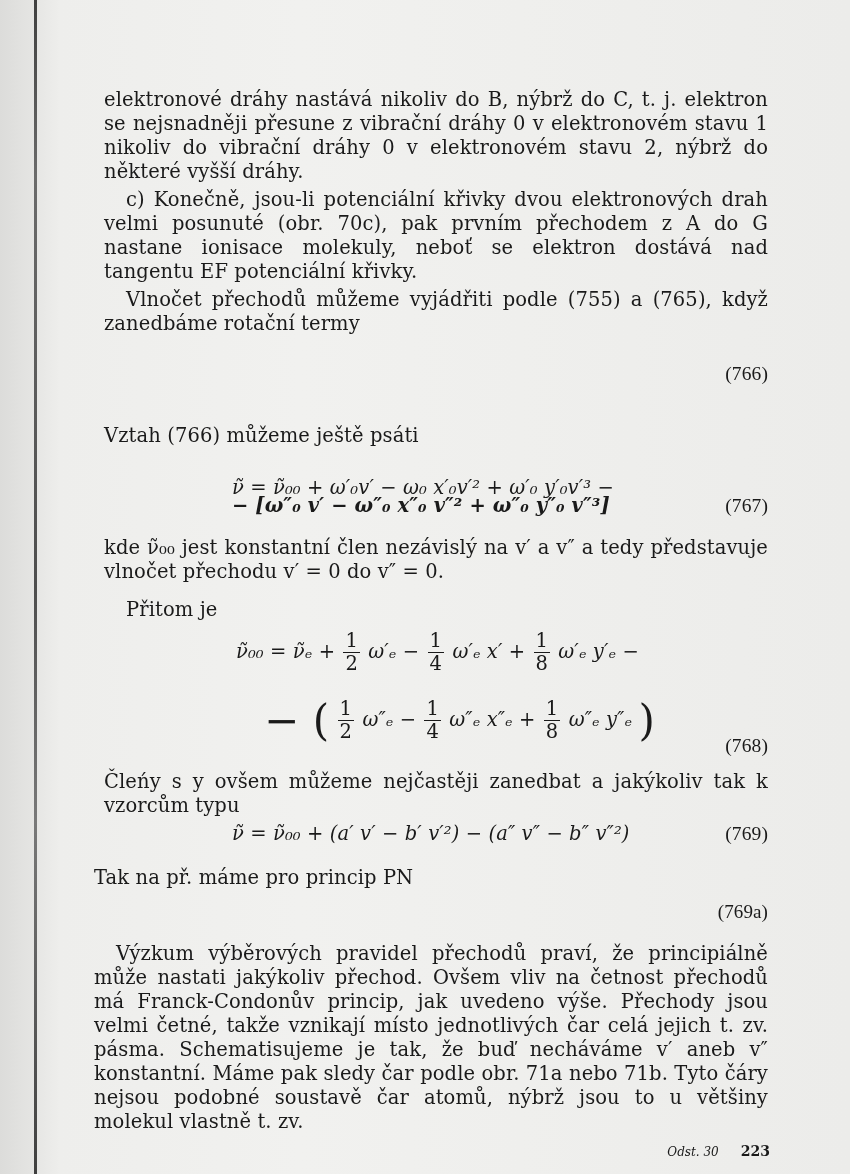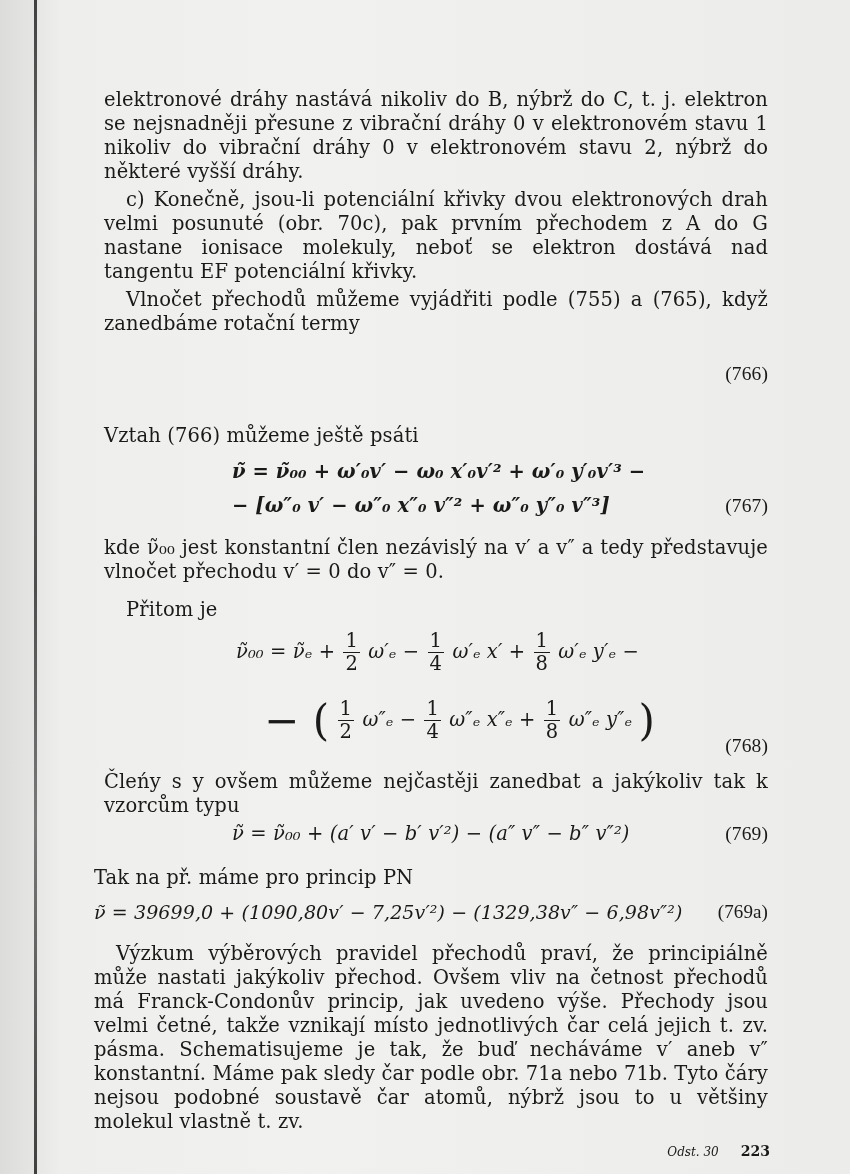--- a/index.html
+++ b/index.html
@@ -64,21 +64,21 @@
   <div class="eq" style="top:28px;">
     <span class="num" style="top:-10px;">(766)</span>
   </div>
 </div>
 
 <div class="col" style="top:424px;">
   <p class="p">Vztah (766) můžeme ještě psáti</p>
 </div>
 
 <div class="col" style="top:460px; height:66px;">
-  <div class="eq" style="top:0;font-weight:bold;">
+  <div class="eq" style="top:16px;">
     <span class="eqtext" style="left:128px;">ν̃ = ν̃₀₀ + ω′₀v′ − ω₀ x′₀v′² + ω′₀ y′₀v′³ −</span>
   </div>
   <div class="eq" style="top:34px;">
     <span class="eqtext" style="left:128px;font-weight:bold;">− [ω″₀ v′ − ω″₀ x″₀ v″² + ω″₀ y″₀ v″³]</span>
     <span class="num">(767)</span>
   </div>
 </div>
 
 <div class="col" style="top:536px;">
   <p class="p">kde ν̃₀₀ jest konstantní člen nezávislý na v′ a v″ a tedy představuje vlnočet přechodu v′ = 0 do v″ = 0.</p>
@@ -123,21 +123,20 @@
     <span class="num">(769)</span>
   </div>
 </div>
 
 <div class="col" style="top:866px; left:94px;">
   <p class="p">Tak na př. máme pro princip PN</p>
 </div>
 
 <div class="col" style="top:900px; left:94px; width:674px; height:30px;">
   <div class="eq" style="top:0; width:674px; font-size:19px;">
-    <span class="eqtext" style="left:0;">ν̃ = 39699,0 + (1090,80v′ − 7,25v′²) − (1329,38v″ − 6,98v″²)</span>
     <span class="num">(769a)</span>
   </div>
 </div>
 
 <div class="col" style="top:942px; left:94px; width:674px;">
   <p class="p ind">Výzkum výběrových pravidel přechodů praví, že principiálně může nastati jakýkoliv přechod. Ovšem vliv na četnost přechodů má Franck-Condonův princip, jak uvedeno výše. Přechody jsou velmi četné, takže vznikají místo jednotlivých čar celá jejich t. zv. pásma. Schematisujeme je tak, že buď necháváme v′ aneb v″ konstantní. Máme pak sledy čar podle obr. 71a nebo 71b. Tyto čáry nejsou podobné soustavě čar atomů, nýbrž jsou to u většiny molekul vlastně t. zv.</p>
 </div>
 
 <div class="footer">
   <span class="sect">Odst. 30</span>

